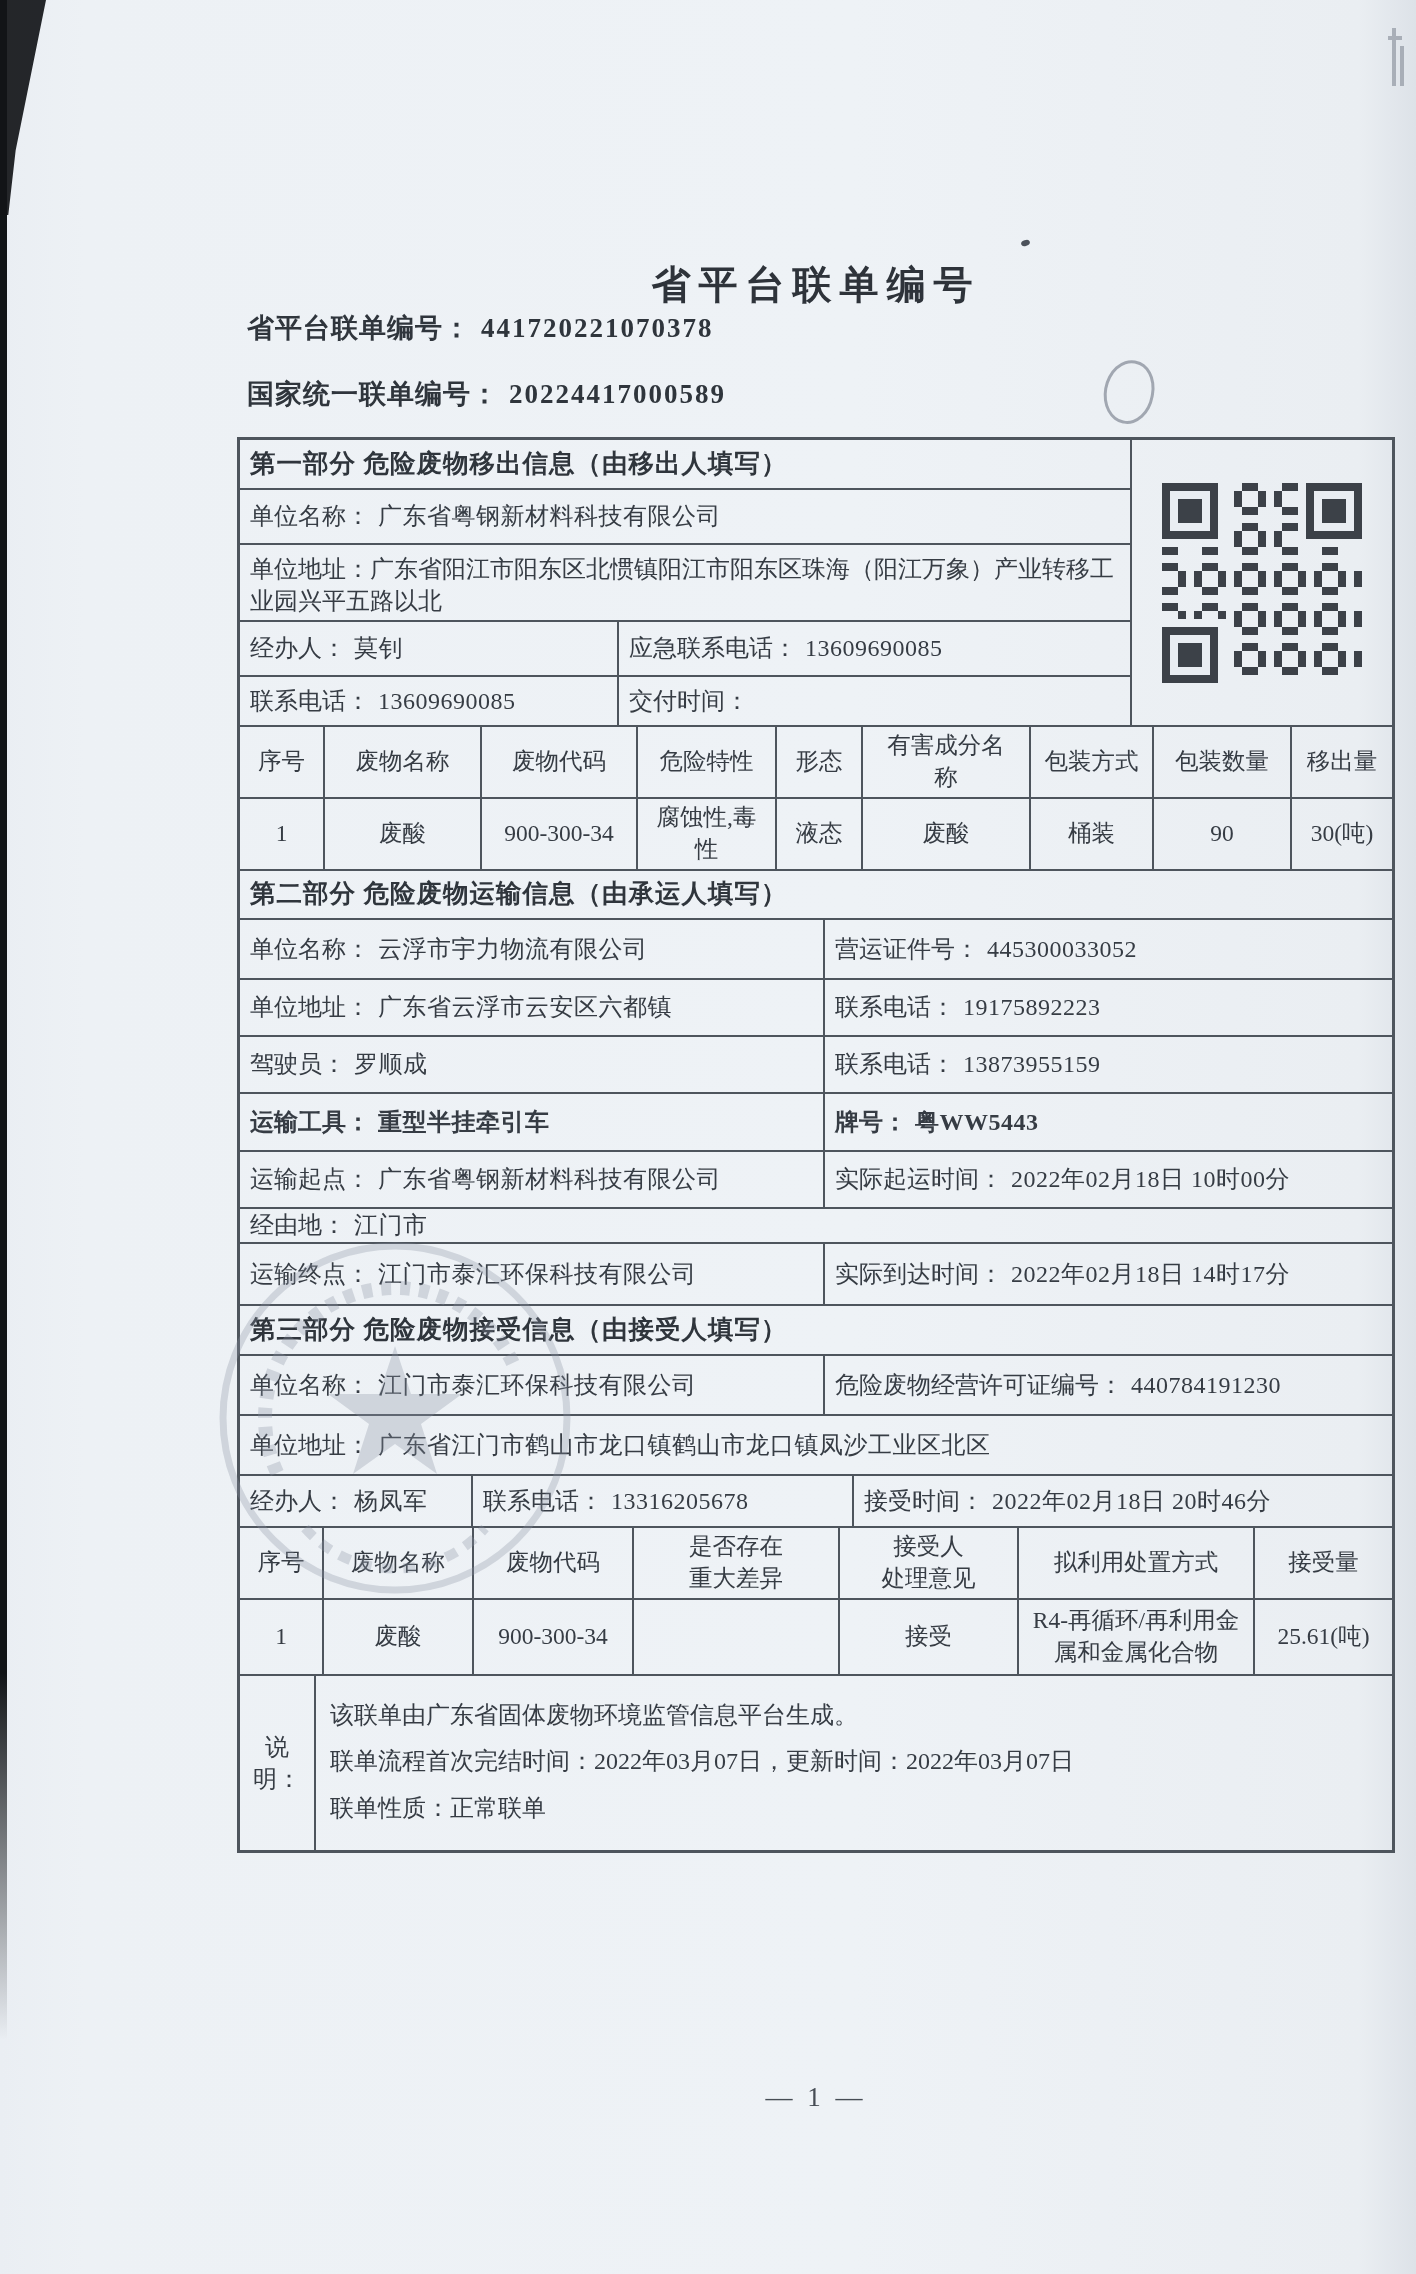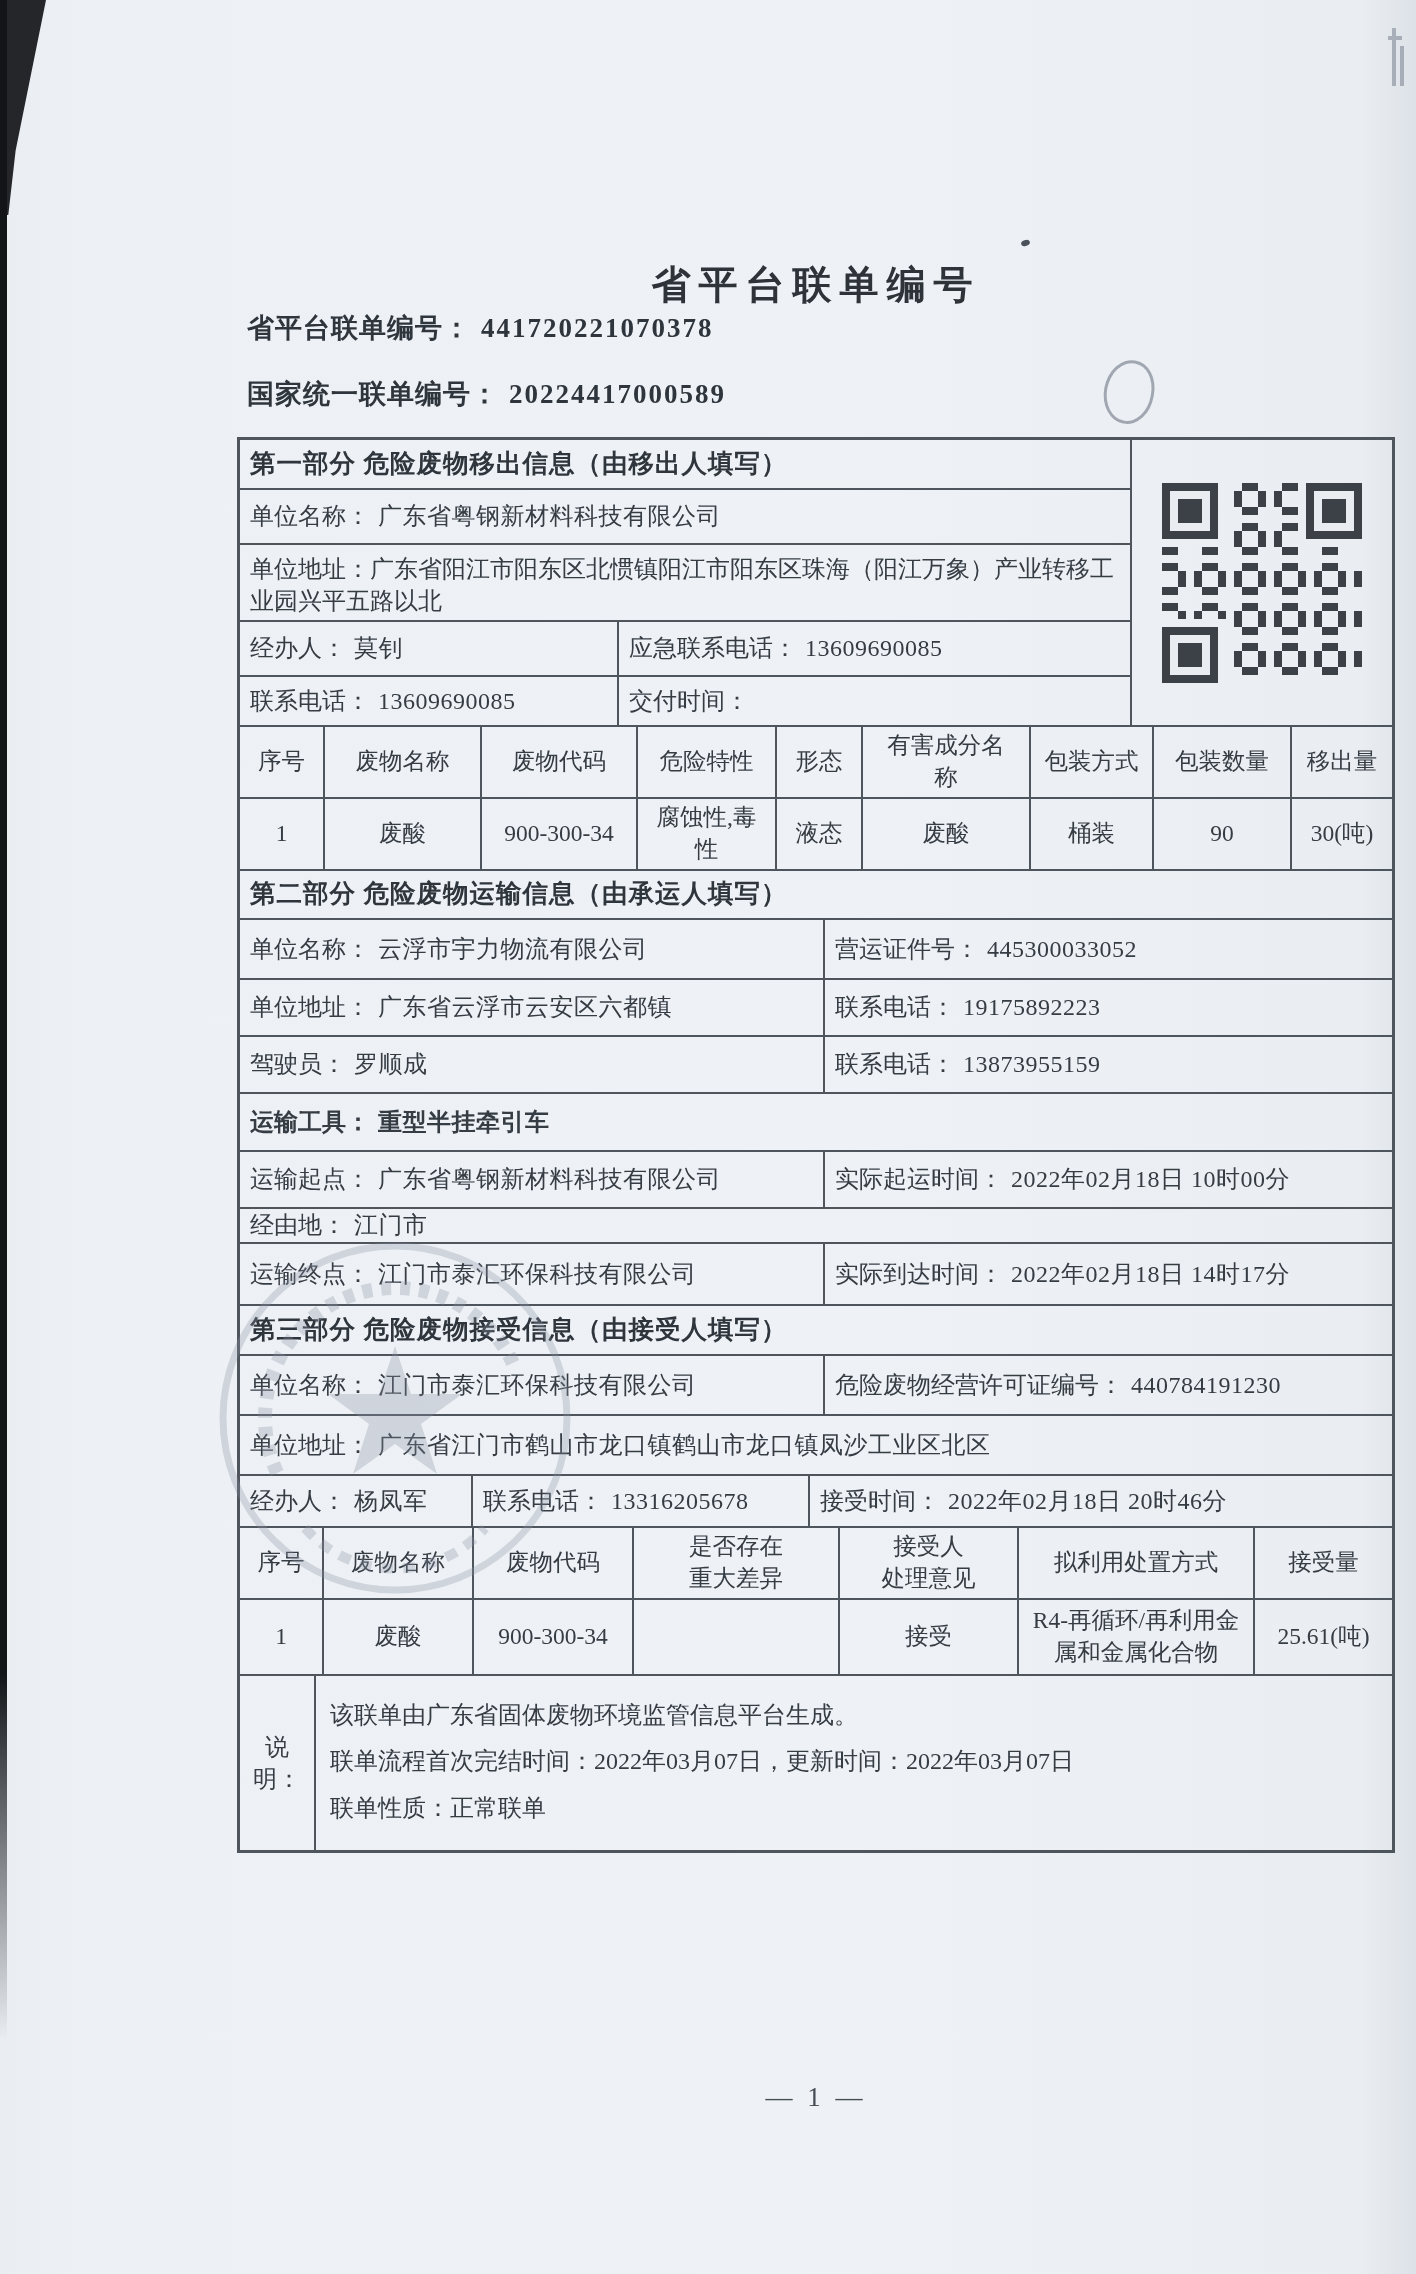--- a/index.html
+++ b/index.html
@@ -317,20 +317,24 @@
       <div class="cell" style="flex:1;">
         <span class="lb">联系电话：</span>
         <span class="val">13873955159</span>
       </div>
     </div>
     <div class="row" style="height:58px;font-weight:bold;">
       <div class="cell" style="flex:0 0 583px;">
         <span class="lb">运输工具：</span>
         <span class="val">重型半挂牵引车</span>
       </div>
+      <div class="cell" style="flex:1;">
+        <span class="lb">牌号：</span>
+        <span class="val">粤WW5443</span>
+      </div>
     </div>
     <div class="row" style="height:57px;">
       <div class="cell" style="flex:0 0 583px;">
         <span class="lb">运输起点：</span>
         <span class="val">广东省粤钢新材料科技有限公司</span>
       </div>
       <div class="cell" style="flex:1;">
         <span class="lb">实际起运时间：</span>
         <span class="val">2022年02月18日 10时00分</span>
       </div>
@@ -373,21 +377,21 @@
     </div>
     <div class="row" style="height:52px;">
       <div class="cell" style="flex:0 0 231px;">
         <span class="lb">经办人：</span>
         <span class="val">杨凤军</span>
       </div>
       <div class="cell" style="flex:0 0 337px;">
         <span class="lb">联系电话：</span>
         <span class="val">13316205678</span>
       </div>
-      <div class="cell" style="flex:1;">
+      <div class="cell" style="flex:1;margin-left:44px;">
         <span class="lb">接受时间：</span>
         <span class="val">2022年02月18日 20时46分</span>
       </div>
     </div>
 
     <div class="row" style="height:72px;">
       <div class="cell th" style="flex:0 0 82px;">序号</div>
       <div class="cell th" style="flex:0 0 150px;">废物名称</div>
       <div class="cell th" style="flex:0 0 160px;">废物代码</div>
       <div class="cell th" style="flex:0 0 206px;">是否存在

